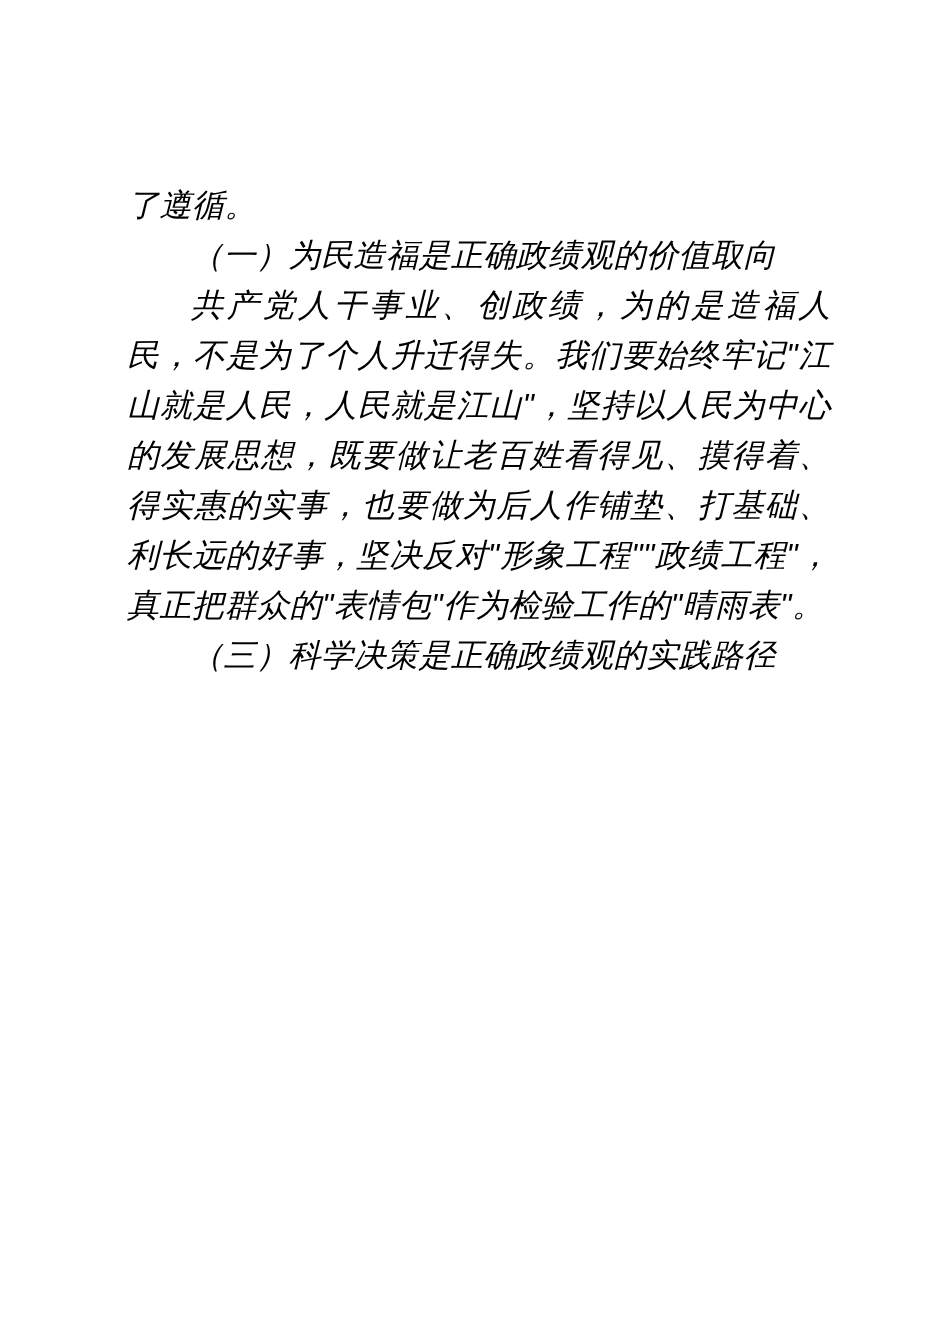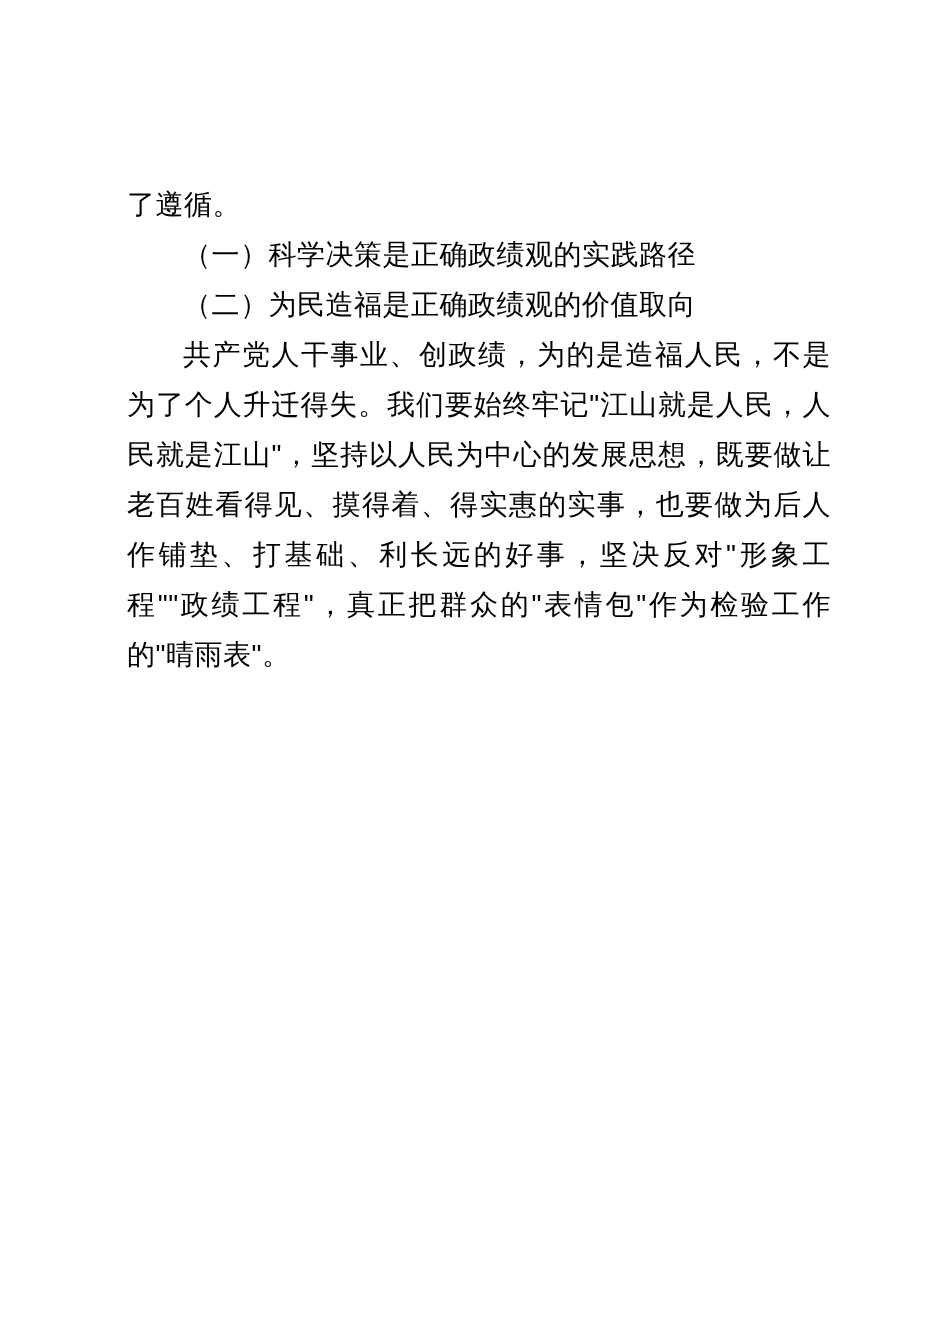--- a/index.html
+++ b/index.html
@@ -15,24 +15,25 @@
     background: #ffffff;
     overflow: hidden;
   }
   .doc-body {
     box-sizing: border-box;
     position: absolute;
     top: 180px;
     left: 127px;
     width: 704px;
     font-family: "Liberation Sans", "DejaVu Sans", sans-serif;
-    font-size: 28px;
+    font-size: 32px;
     line-height: 50px;
     color: #000000;
     letter-spacing: 0.5px;
+    font-style: italic;
   }
   .doc-body p {
     margin: 0;
     text-align: justify;
     text-justify: inter-ideograph;
     word-break: break-all;
   }
   .doc-body p.continuation {
     text-indent: 0;
   }
@@ -43,17 +44,17 @@
   .doc-body p.body {
     text-indent: 2em;
   }
 </style>
 </head>
 <body>
 
 <div class="page">
   <div class="doc-body" id="doc-body">
       <p class="continuation">了遵循。</p>
-      <p class="heading">（一）科学决策是正确政绩观的实践路径</p>
-      <p class="heading">（二）为民造福是正确政绩观的价值取向</p>
+      <p class="heading">（一）为民造福是正确政绩观的价值取向</p>
       <p class="body">共产党人干事业、创政绩，为的是造福人民，不是为了个人升迁得失。我们要始终牢记"江山就是人民，人民就是江山"，坚持以人民为中心的发展思想，既要做让老百姓看得见、摸得着、得实惠的实事，也要做为后人作铺垫、打基础、利长远的好事，坚决反对"形象工程""政绩工程"，真正把群众的"表情包"作为检验工作的"晴雨表"。</p>
+      <p class="heading">（三）科学决策是正确政绩观的实践路径</p>
     </div>
 </div>
 
 </body></html>

